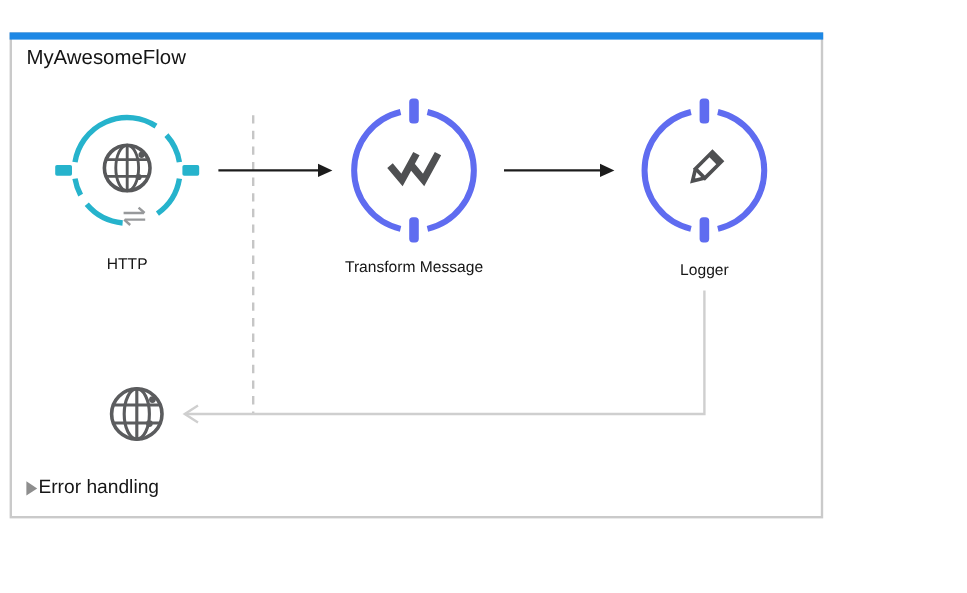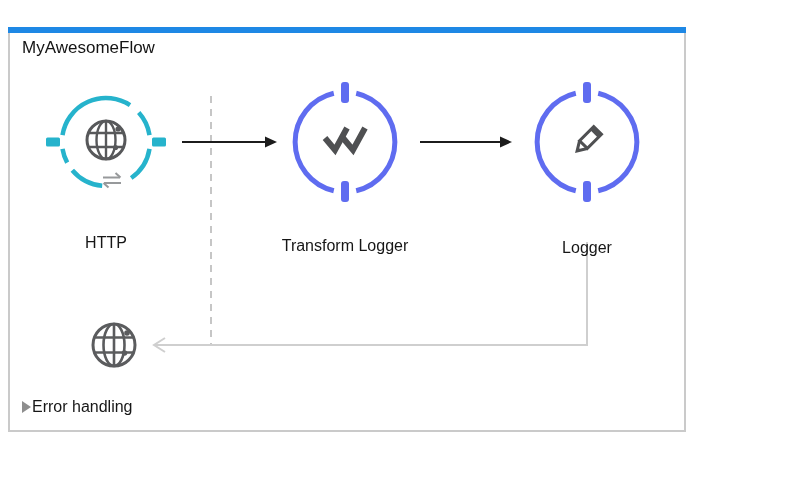--- a/index.html
+++ b/index.html
@@ -8,21 +8,21 @@
   .flow-box{position:absolute;left:8px;top:27px;width:674px;height:401px;
             border:2px solid #cacaca;background:#ffffff;}
   .accent{position:absolute;left:-2px;right:-2px;top:-2px;height:6px;background:#1E88E5;}
   .flow-title{position:absolute;left:12px;top:9px;font-size:17px;color:#141414;}
   .overlay{position:absolute;left:0;top:0;width:674px;height:401px;}
   .node-svg{position:absolute;}
   .node-svg.http{left:30px;top:51px;}
   .node-svg.transform{left:270px;top:48px;}
   .node-svg.logger{left:512px;top:48px;}
   .node-svg.resp{left:78px;top:290px;}
-  .node-label{position:absolute;font-size:16px;line-height:26px;text-align:center;color:#161616;margin-top:23px;}
+  .node-label{position:absolute;font-size:13px;line-height:26px;text-align:center;color:#161616;}
   .lbl-http{left:26px;top:178px;width:140px;}
   .lbl-transform{left:270px;top:181px;width:130px;}
   .lbl-logger{left:512px;top:183px;width:130px;}
   .error-row{position:absolute;left:12px;top:366px;height:24px;display:flex;align-items:center;gap:1px;cursor:pointer;}
   .tri{width:0;height:0;border-left:9px solid #8e8e8e;border-top:6px solid transparent;border-bottom:6px solid transparent;}
   .error-label{font-size:16px;color:#161616;}
 </style>
 </head>
 <body>
 
@@ -84,21 +84,21 @@
       </g>
       <g fill="#5F6CF0">
         <rect x="61" y="5" width="8" height="21" rx="3"></rect>
         <rect x="61" y="104" width="8" height="21" rx="3"></rect>
       </g>
       <g transform="translate(65,64)" stroke="#4F5052" stroke-width="6" fill="none" stroke-linejoin="miter">
         <path d="M -20 -3 L -10 9 L 2 -13"></path>
         <path d="M -2 -3 L 8 9 L 20 -13"></path>
       </g>
     </svg>
-    <div class="node-label lbl-transform">Transform Logger</div>
+    <div class="node-label lbl-transform">Transform Message</div>
 
     <svg class="node-svg logger" width="130" height="130" viewBox="0 0 130 130">
       <g fill="none" stroke-width="5" stroke="#5F6CF0">
         <path d="M 76.2 16.3 A 50 50 0 0 1 76.2 113.7"></path>
         <path d="M 53.8 113.7 A 50 50 0 0 1 53.8 16.3"></path>
       </g>
       <g fill="#5F6CF0">
         <rect x="61" y="5" width="8" height="21" rx="3"></rect>
         <rect x="61" y="104" width="8" height="21" rx="3"></rect>
       </g>

